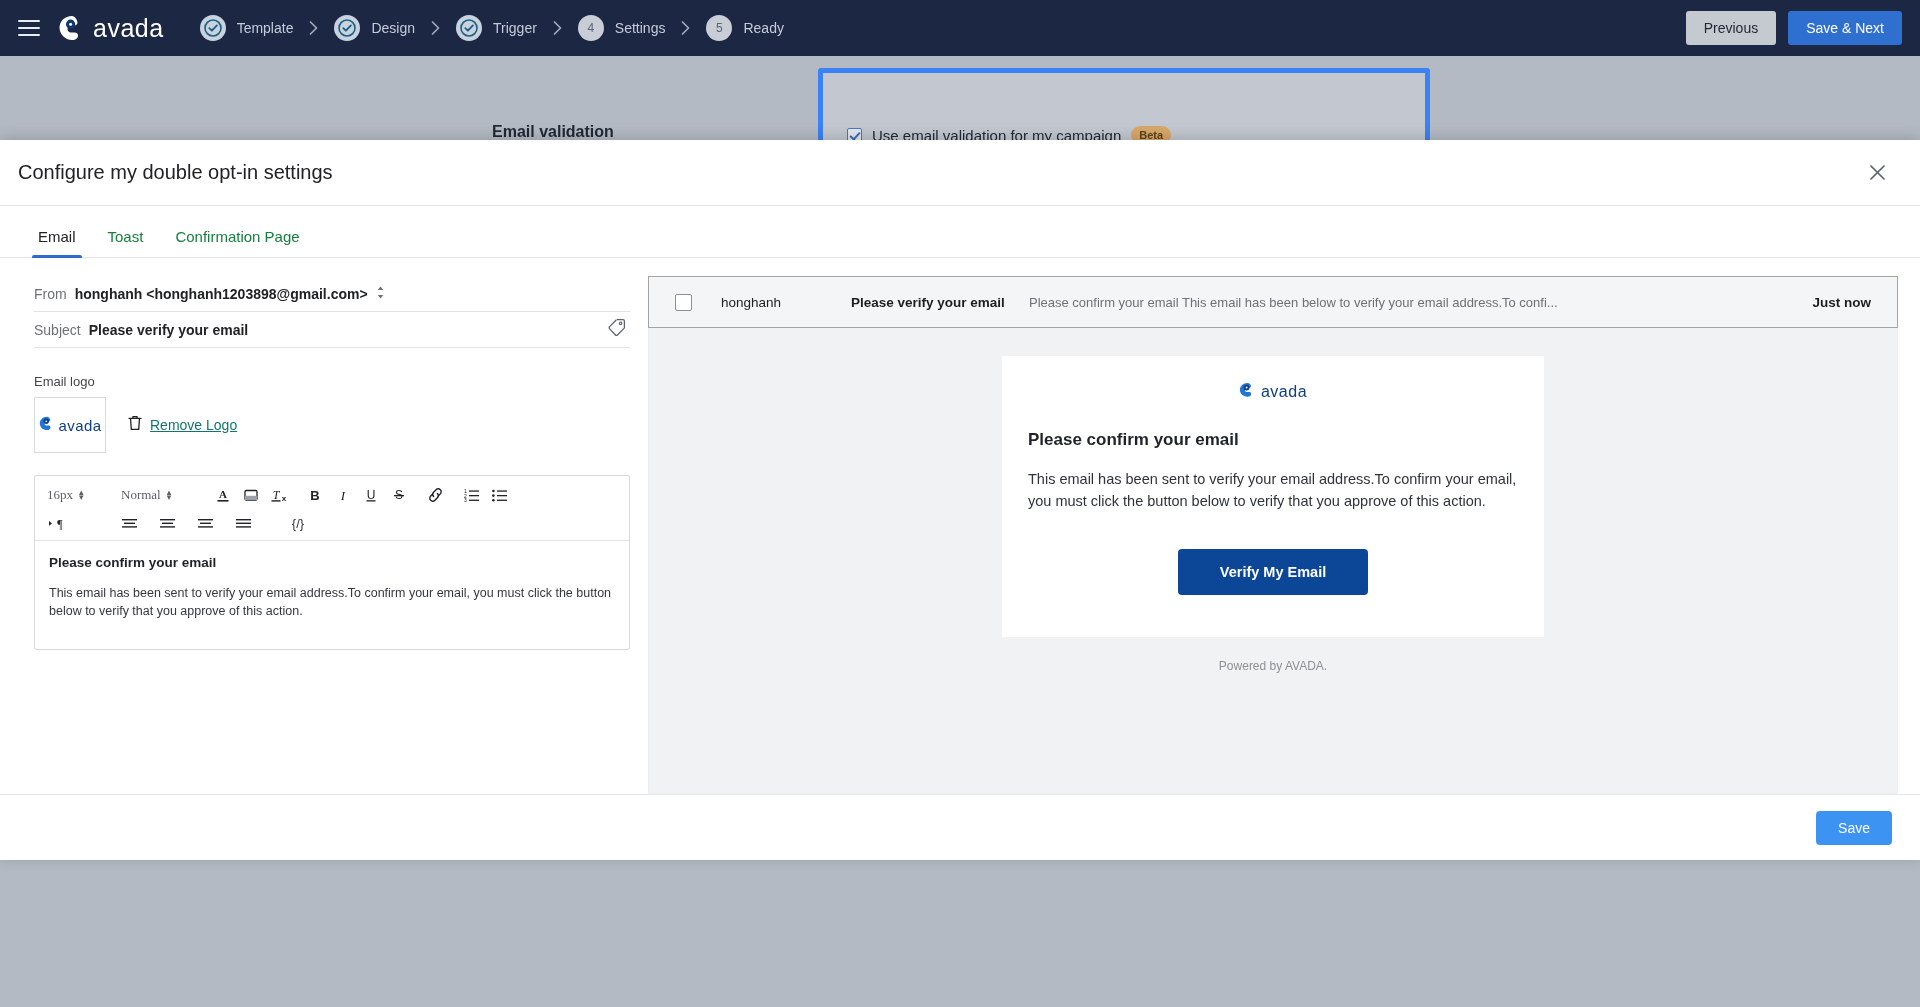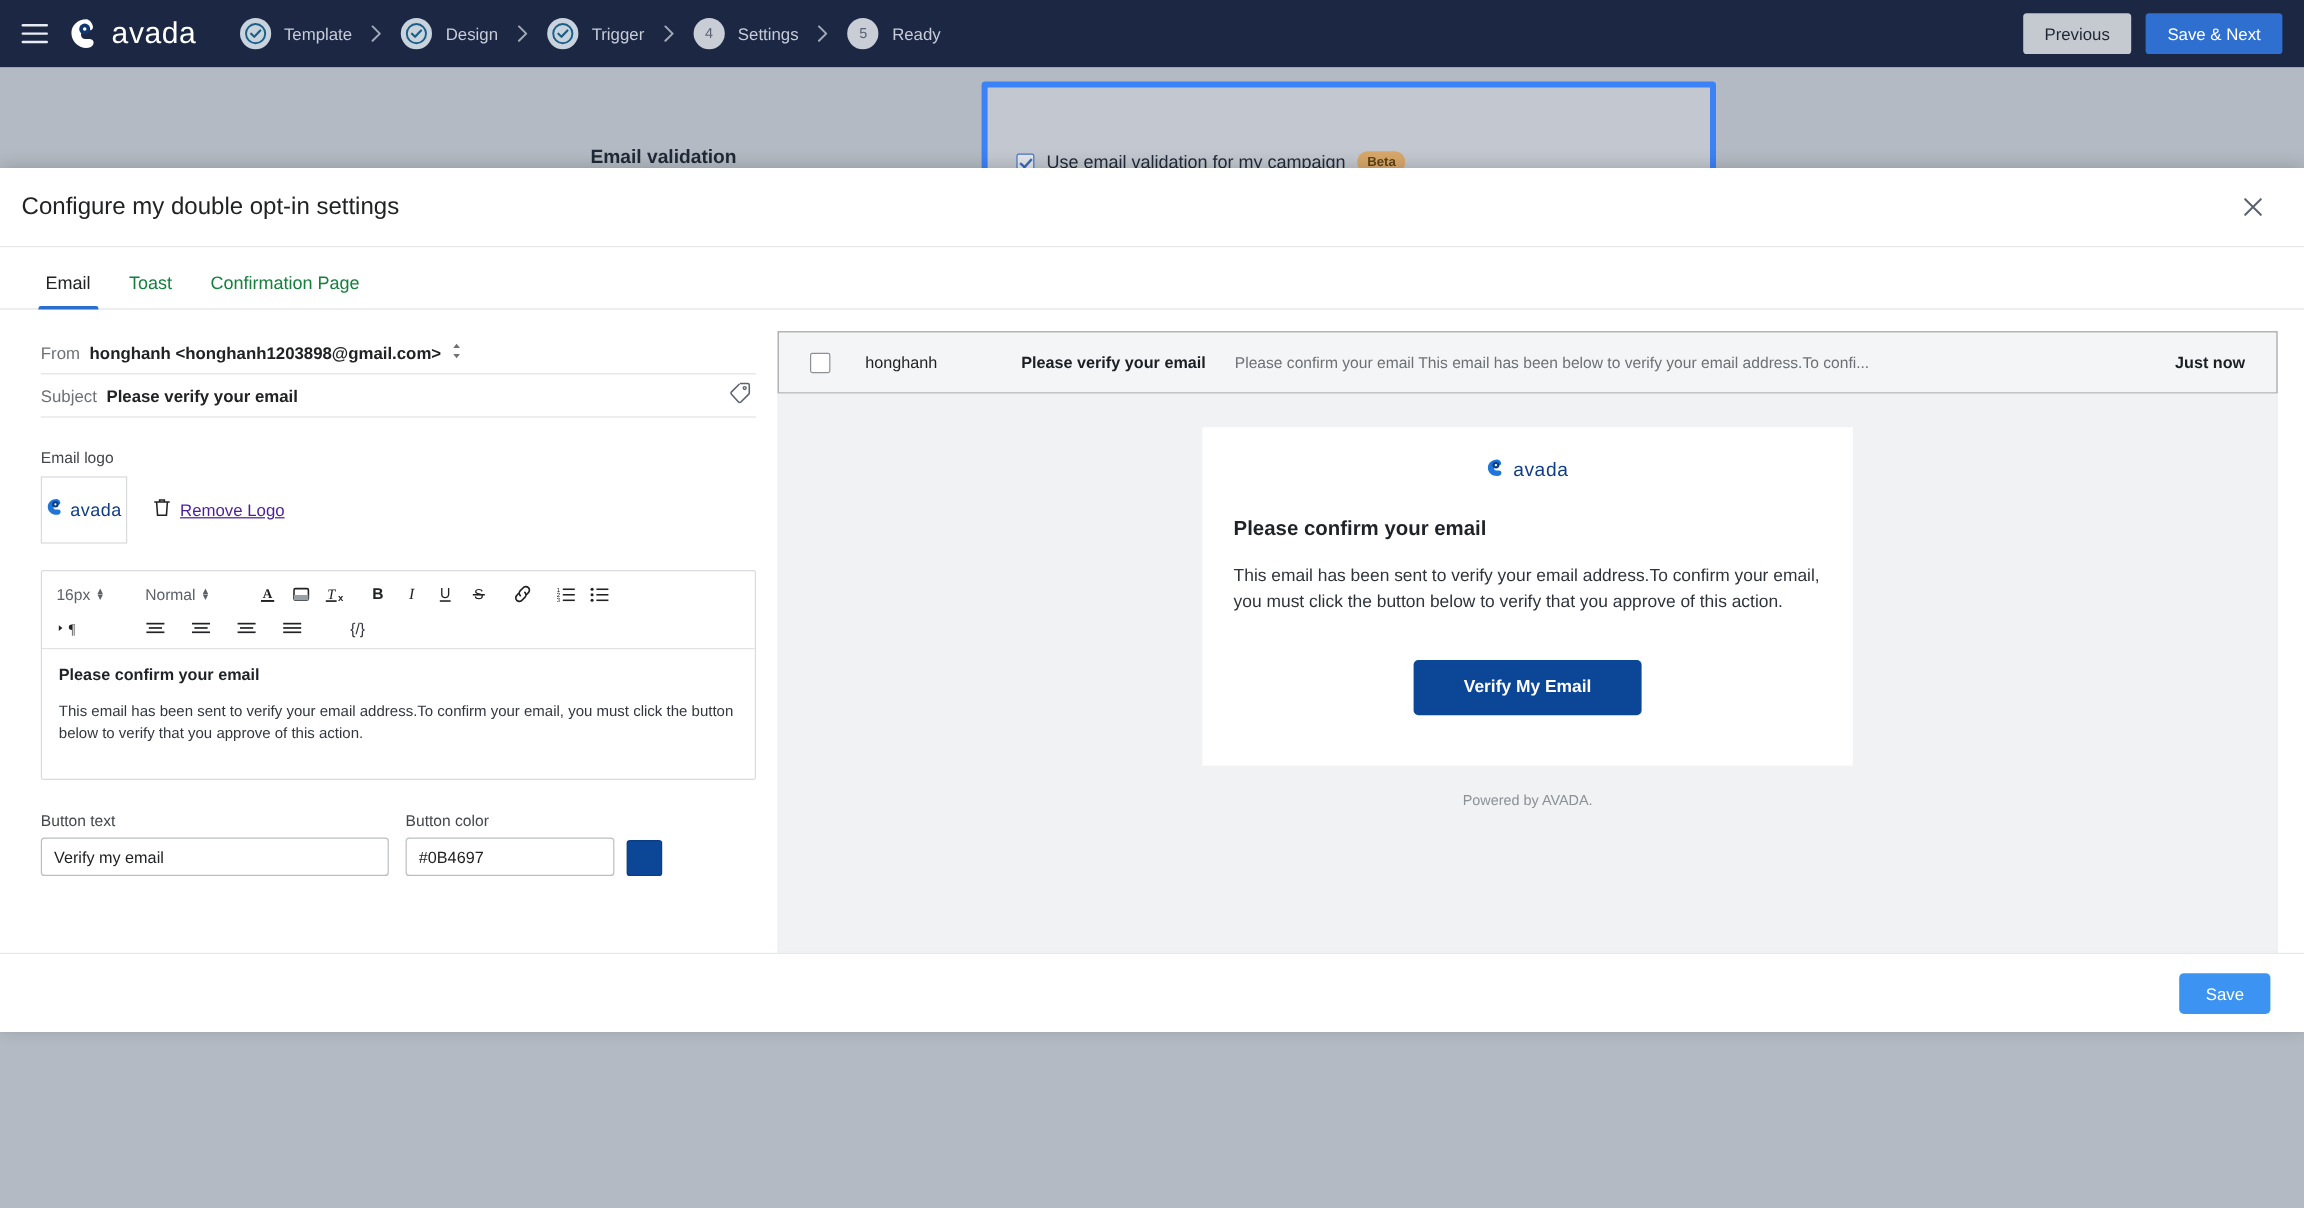--- a/index.html
+++ b/index.html
@@ -135,32 +135,32 @@
   .blk-label { font-size: 13px; color: #43474c; margin: 26px 0 8px 0; }
 
   .logo-row { display: flex; align-items: center; gap: 22px; }
   .logo-box {
     width: 72px; height: 56px; border: 1px solid #d8dade;
     display: flex; align-items: center; justify-content: center; background:#fff;
   }
   .logo-mini { display: flex; align-items: center; gap: 4px; }
   .logo-mini .txt { color: #103e86; font-size: 15px; letter-spacing: .4px; }
   .remove-logo { display: flex; align-items: center; gap: 8px; cursor: pointer; }
-  .remove-logo .lnk { font-size: 14px; color: #4c1d95; text-decoration: underline; }
+  .remove-logo .lnk { font-size: 14px; color: #0f766e; text-decoration: underline; }
 
   
   .editor { margin-top: 22px; border: 1px solid #d8dade; border-radius: 2px; }
   .toolbar { padding: 6px 6px 4px 6px; border-bottom: 1px solid #e1e3e5; }
   .trow { display: flex; align-items: center; gap: 0px; height: 26px; }
   .trow + .trow { margin-top: 2px; }
   .tsel {
     display: flex; align-items: center; gap: 6px; padding: 0 6px; cursor: pointer;
     min-width: 74px; height: 24px;
   }
-  .tsel .t { font-size: 13px; color: #5c6169; }
+  .tsel .t { font-size: 13px; color: #5c6169; font-family: Liberation Serif, serif; }
   .tsel .arrows { display: flex; flex-direction: column; line-height: .6; color: #5c6169; font-size: 9px; }
   .tbtn {
     width: 28px; height: 24px; display: flex; align-items: center; justify-content: center;
     cursor: pointer; color: #33373d; font-size: 14px;
   }
   .tbtn.gap-l { margin-left: 8px; }
   .tbtn svg { display: block; }
 
   .editor-canvas { padding: 14px 14px 20px 14px; min-height: 108px; }
   .ed-h { font-size: 13.5px; font-weight: 700; color: #1f2328; margin-bottom: 14px; }
@@ -515,33 +515,20 @@
             <div class="tbtn" style="margin-left:24px;width:34px;font-size:13px">{/}</div>
           </div>
         </div>
 
         <div class="editor-canvas">
           <div class="ed-h">Please confirm your email</div>
           <div class="ed-p">This email has been sent to verify your email address.To confirm your email, you must click the button below to verify that you approve of this action.</div>
         </div>
       </div>
 
-      <div class="two-fields">
-        <div>
-          <div class="ff-label">Button text</div>
-          <input class="ff-input ff-a" value="Verify my email" style="">
-        </div>
-        <div>
-          <div class="ff-label">Button color</div>
-          <div class="swatch-wrap">
-            <input class="ff-input ff-b" value="#0B4697" style="">
-            <span class="swatch" style="background: rgb(11, 70, 151);"></span>
-          </div>
-        </div>
-      </div>
     </div>
 
     <div class="right-col">
       <div class="inbox-row">
         <span class="ib-check"></span>
         <span class="ib-from">honghanh</span>
         <span class="ib-subj">Please verify your email</span>
         <span class="ib-snip">Please confirm your email This email has been below to verify your email address.To confi...</span>
         <span class="ib-time">Just now</span>
       </div>

